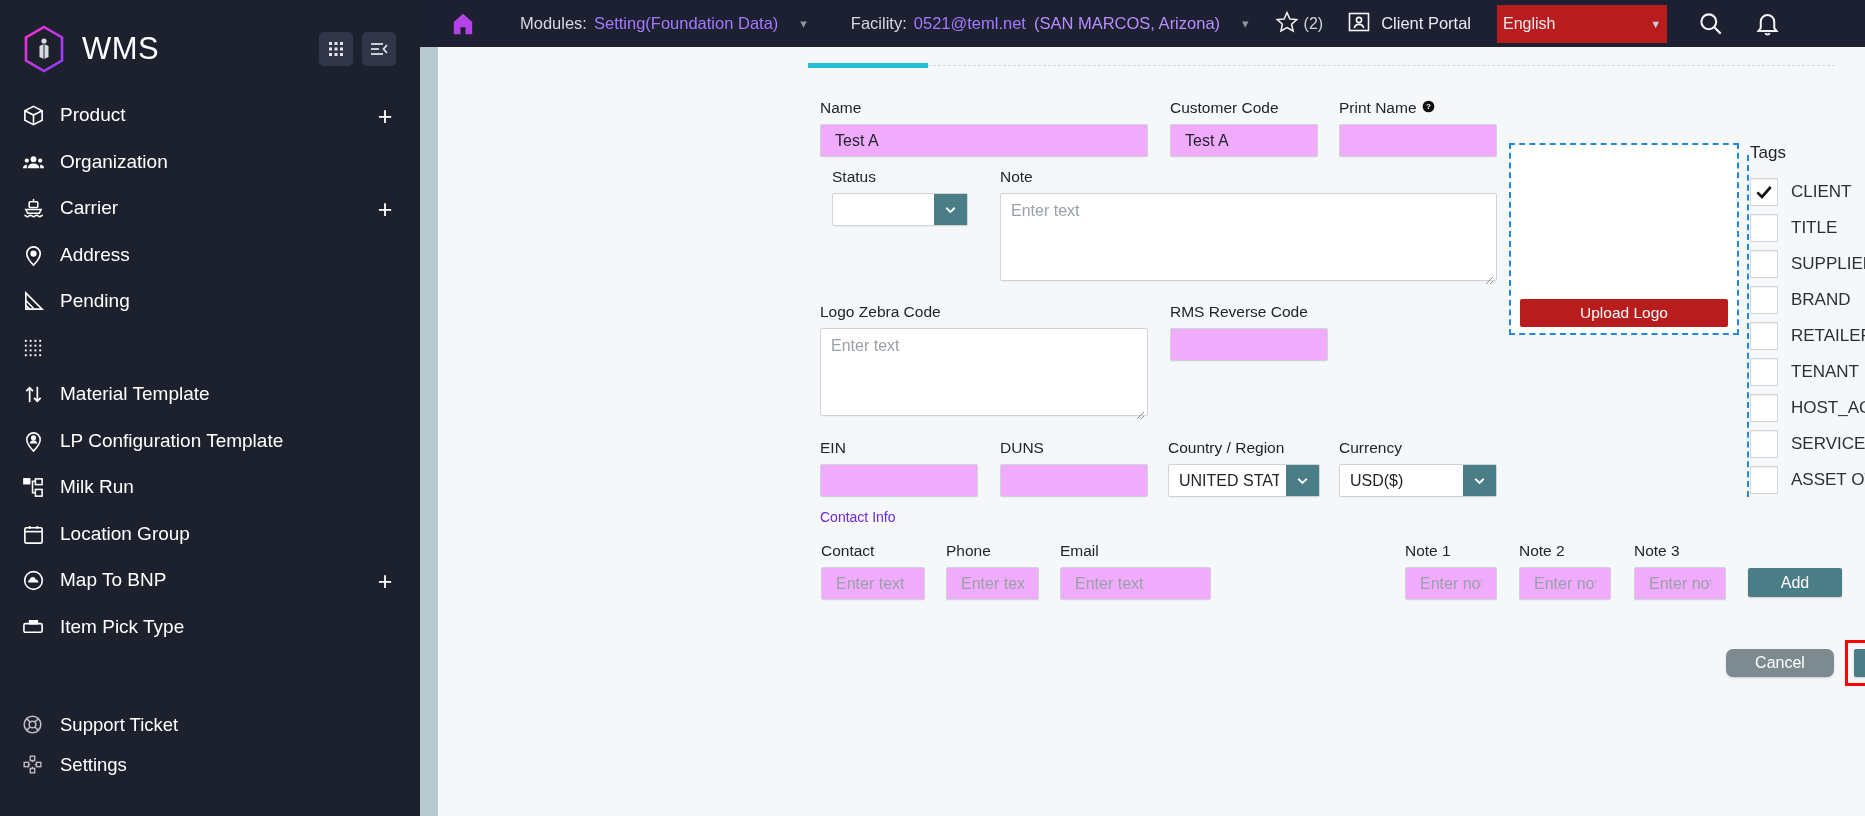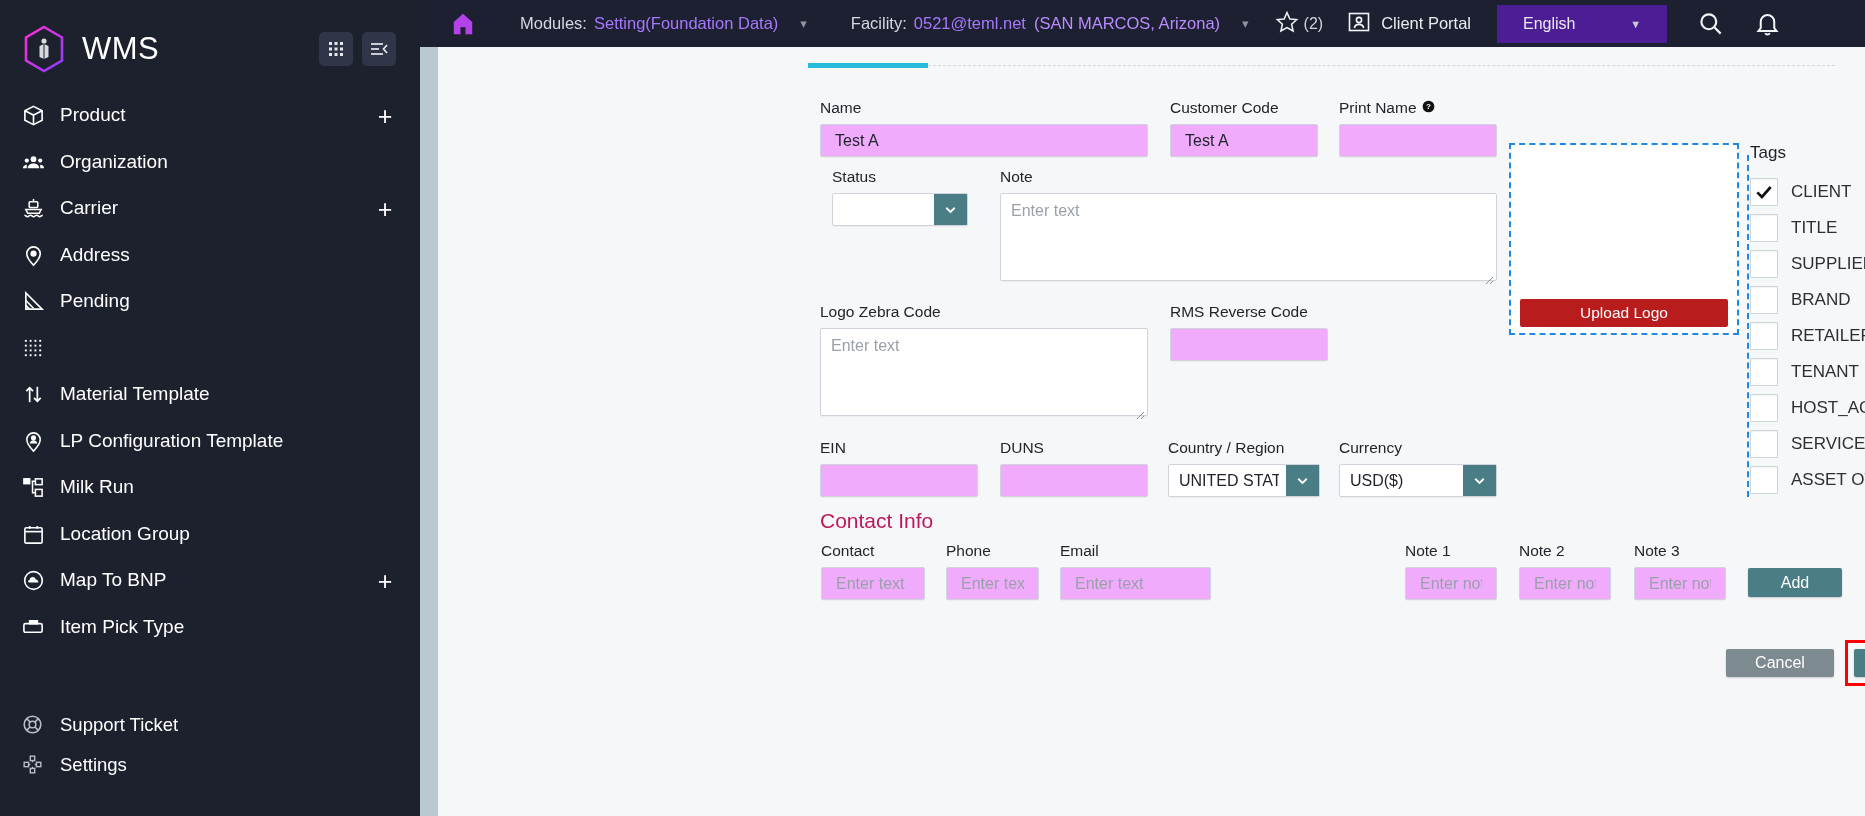--- a/index.html
+++ b/index.html
@@ -58,23 +58,23 @@
   .tb-label { color: #d5d8e0; margin-right: 7px; }
   .tb-value { color: #a678ff; }
   .tb-value2 { color: #b98cff; }
   .caret-down { margin: 0 0 0 22px; color: #8f94a3; font-size: 13px; }
   .gap-44 { width: 44px; }
   .star-wrap { display: flex; align-items: center; margin-left: 26px; }
   .star-count { margin-left: 5px; color: #cfd3dc; font-size: 16px; }
   .portal-wrap { display: flex; align-items: center; margin-left: 24px; }
   .portal-label { margin-left: 10px; color: #e9ebf0; }
   .lang-box {
-    margin-left: 26px; width: 170px; height: 38px; background: #4c1d95;
+    margin-left: 26px; width: 170px; height: 38px; background: #b91c1c;
     display: flex; align-items: center; justify-content: space-between;
-    padding: 0 26px; color: #e9ebf0; font-size: 16px; cursor: pointer; text-align: center;
+    padding: 0 6px; color: #e9ebf0; font-size: 16px; cursor: pointer; text-align: center;
   }
   .lang-caret { color: #c9ccd6; font-size: 11px; }
   .tb-icon-btn { margin-left: 30px; display: flex; align-items: center; cursor: pointer; }
 
   
   .content { flex: 1; position: relative; background: #f6f7f9; overflow: hidden; }
   .left-strip { position: absolute; left: 0; top: 0; width: 18px; height: 100%; background: #b8c9cf; }
   .tabstrip { position: absolute; left: 18px; top: 16px; right: 0; height: 5px; }
   .tab-active { position: absolute; left: 370px; top: 0; width: 120px; height: 5px; background: #27bcd9; }
   .tab-rest { position: absolute; left: 490px; top: 2px; right: 30px; height: 1px; border-top: 1px dashed #d3d6dc; }
@@ -127,29 +127,29 @@
   .tags-divider { position: absolute; left: 1327px; top: 108px; width: 1px; height: 342px; border-left: 2px dashed #1e88e5; }
   .tags-title { font-size: 17px; color: #21252b; margin-bottom: 11px; }
   .tag-row { display: flex; align-items: center; height: 36px; cursor: pointer; }
   .tag-cb {
     width: 28px; height: 28px; background: #fff; border: 1px solid #cfd6da;
     flex: 0 0 28px; display: flex; align-items: center; justify-content: center;
     box-shadow: inset 0 1px 1px rgba(0,0,0,.05);
   }
   .tag-label { font-size: 17px; color: #2c3035; margin-left: 13px; white-space: nowrap; }
 
-  .section-title { font-size: 21px; color: #be185d; }
+  .section-title { font-size: 14px; color: #6d28d9; }
 
   .btn {
     border: none; border-radius: 2px; color: #fff; font-size: 16px;
     font-family: "Liberation Sans", sans-serif; cursor: pointer;
     box-shadow: 0 1px 2px rgba(0,0,0,.18);
   }
   .btn-teal { background: #4b7d87; }
-  .btn-gray { background: #7d8b91; }
+  .btn-gray { background: #7d8b91; border-radius: 7px; }
 </style>
 </head>
 <body>
 
 <div class="app">
 
   <aside class="sidebar">
 
     <div class="brand-row">
       <div class="logo-hex">

